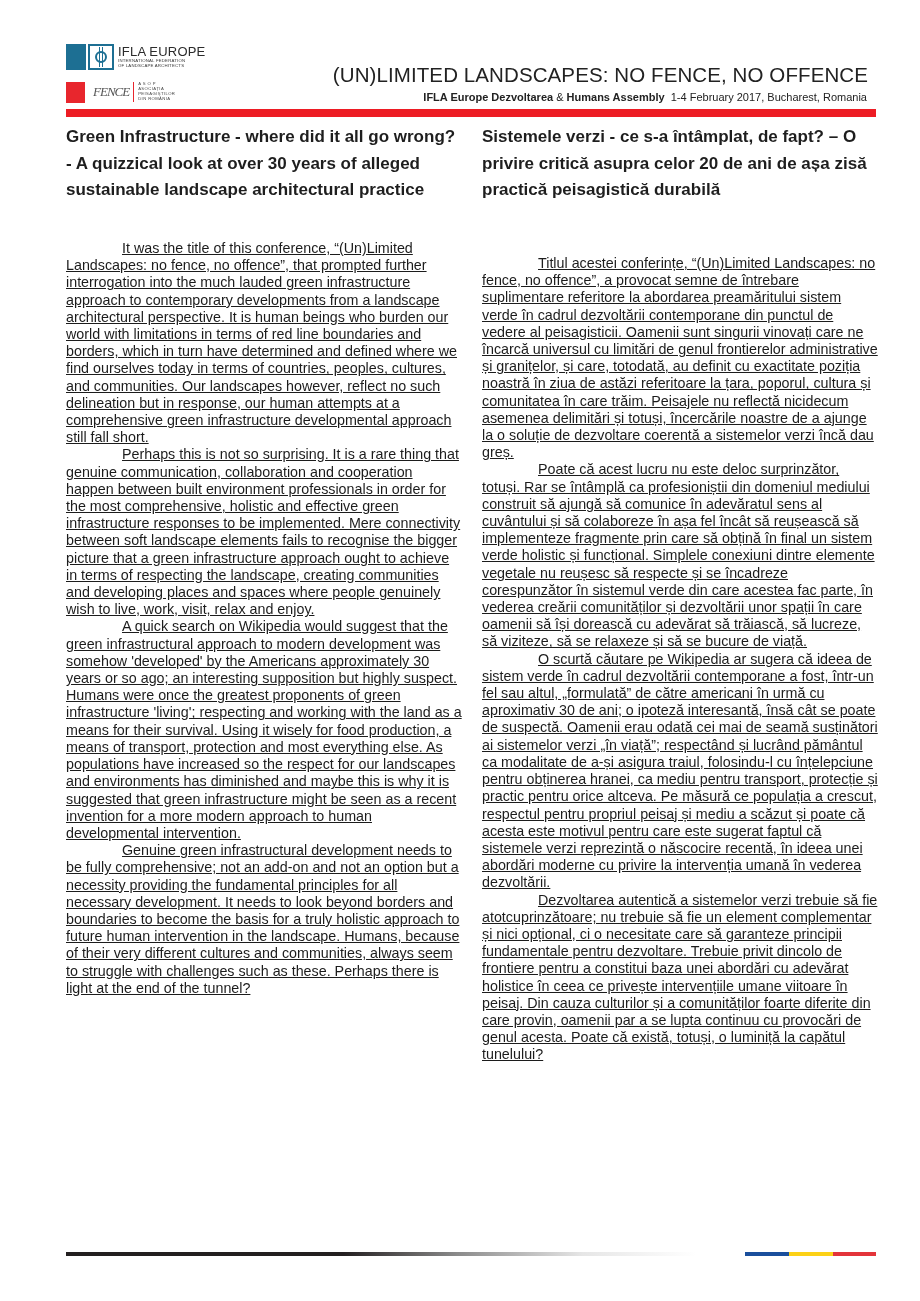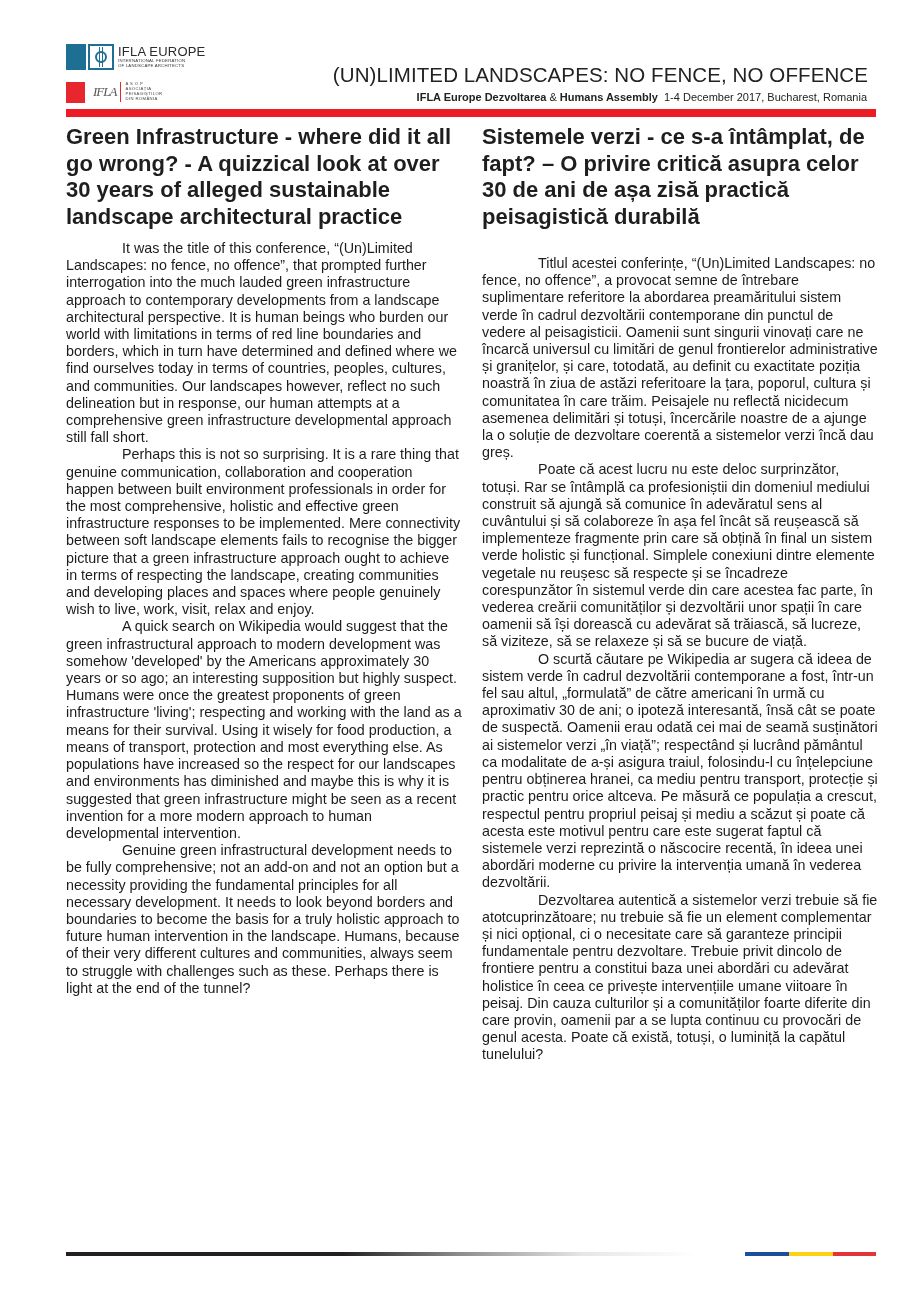--- a/index.html
+++ b/index.html
@@ -24,25 +24,25 @@
 
   .conf-title { position: absolute; right: 43px; top: 63px; font-family: "Liberation Sans", sans-serif; font-size: 20.5px; color: #222; letter-spacing: 0.1px; white-space: nowrap; }
   .conf-sub { position: absolute; right: 44px; top: 91px; font-family: "Liberation Sans", sans-serif; font-size: 11px; color: #222; white-space: nowrap; }
   .conf-sub b { font-weight: bold; }
   .red-bar { position: absolute; left: 66px; top: 109px; width: 810px; height: 8px; background: #ed1c24; }
 
   
   .col { position: absolute; top: 124px; width: 396px; }
   .col-left { left: 66px; }
   .col-right { left: 482px; }
-  .col h1 { margin: 0; font-family: "Liberation Sans", sans-serif; font-weight: bold; font-size: 22px; line-height: 26.5px; color: #1e1e1e; }
+  .col h1 { margin: 0; font-family: "Liberation Sans", sans-serif; font-weight: bold; font-size: 17px; line-height: 26.5px; color: #1e1e1e; }
   .col-left h1 { height: 116px; }
   .col-right h1 { height: 116px; }
   .body-text { font-family: "Liberation Sans", sans-serif; font-size: 14.3px; line-height: 17.2px; color: #1c1c1c; }
-  .body-text p { margin: 0; text-indent: 56px; }
+  .body-text p { margin: 0; text-indent: 56px; text-decoration: underline; }
   .col-left .body-text { margin-top: 0; }
   .col-right .body-text { margin-top: 15px; }
 
   
   .foot-bar { position: absolute; left: 66px; top: 1252px; width: 630px; height: 4px;
     background: linear-gradient(to right, #231f20 0%, #231f20 44%, #8a8a8a 62%, #e6e6e6 82%, rgba(255,255,255,0) 100%); }
   .tri { position: absolute; top: 1252px; height: 4px; }
   .tri-blue { left: 745px; width: 44px; background: #1a4f9c; }
   .tri-yellow { left: 789px; width: 44px; background: #fcd116; }
   .tri-red { left: 833px; width: 43px; background: #e3343a; }
@@ -57,46 +57,46 @@
     <div class="ifla-mark"></div>
     <div class="ifla-text">
       <span class="ifla-name">IFLA EUROPE</span>
       <span class="ifla-sub">INTERNATIONAL FEDERATION</span>
       <span class="ifla-sub">OF LANDSCAPE ARCHITECTS</span>
     </div>
   </div>
 
   <div class="logo-asop">
     <div class="sq-red"></div>
-    <span class="asop-mark">IFLA</span>
+    <span class="asop-mark">FENCE</span>
     <div class="asop-divider"></div>
     <div class="asop-text">
       <span>A S O P</span>
       <span>ASOCIAȚIA</span>
       <span>PEISAGIȘTILOR</span>
       <span>DIN ROMÂNIA</span>
     </div>
   </div>
 
   <div class="conf-title">(UN)LIMITED LANDSCAPES: NO FENCE, NO OFFENCE</div>
-  <div class="conf-sub"><b>IFLA Europe Dezvoltarea</b><span> &amp; </span><b>Humans Assembly</b><span style="white-space:pre">  1-4 December 2017, Bucharest, Romania</span></div>
+  <div class="conf-sub"><b>IFLA Europe Dezvoltarea</b><span> &amp; </span><b>Humans Assembly</b><span style="white-space:pre">  1-4 February 2017, Bucharest, Romania</span></div>
   <div class="red-bar"></div>
 
   <div class="col col-left">
     <h1>Green Infrastructure - where did it all go wrong? - A quizzical look at over 30 years of alleged sustainable landscape architectural practice</h1>
     <div class="body-text">
       <p>It was the title of this conference, “(Un)Limited Landscapes: no fence, no offence”, that prompted further interrogation into the much lauded green infrastructure approach to contemporary developments from a landscape architectural perspective. It is human beings who burden our world with limitations in terms of red line boundaries and borders, which in turn have determined and defined where we find ourselves today in terms of countries, peoples, cultures, and communities. Our landscapes however, reflect no such delineation but in response, our human attempts at a comprehensive green infrastructure developmental approach still fall short.</p>
       <p>Perhaps this is not so surprising. It is a rare thing that genuine communication, collaboration and cooperation happen between built environment professionals in order for the most comprehensive, holistic and effective green infrastructure responses to be implemented. Mere connectivity between soft landscape elements fails to recognise the bigger picture that a green infrastructure approach ought to achieve in terms of respecting the landscape, creating communities and developing places and spaces where people genuinely wish to live, work, visit, relax and enjoy.</p>
       <p>A quick search on Wikipedia would suggest that the green infrastructural approach to modern development was somehow 'developed' by the Americans approximately 30 years or so ago; an interesting supposition but highly suspect. Humans were once the greatest proponents of green infrastructure 'living'; respecting and working with the land as a means for their survival. Using it wisely for food production, a means of transport, protection and most everything else. As populations have increased so the respect for our landscapes and environments has diminished and maybe this is why it is suggested that green infrastructure might be seen as a recent invention for a more modern approach to human developmental intervention.</p>
       <p>Genuine green infrastructural development needs to be fully comprehensive; not an add-on and not an option but a necessity providing the fundamental principles for all necessary development. It needs to look beyond borders and boundaries to become the basis for a truly holistic approach to future human intervention in the landscape. Humans, because of their very different cultures and communities, always seem to struggle with challenges such as these. Perhaps there is light at the end of the tunnel?</p>
     </div>
   </div>
 
   <div class="col col-right">
-    <h1>Sistemele verzi - ce s-a întâmplat, de fapt? – O privire critică asupra celor 30 de ani de așa zisă practică peisagistică durabilă</h1>
+    <h1>Sistemele verzi - ce s-a întâmplat, de fapt? – O privire critică asupra celor 20 de ani de așa zisă practică peisagistică durabilă</h1>
     <div class="body-text">
       <p>Titlul acestei conferințe, “(Un)Limited Landscapes: no fence, no offence”, a provocat semne de întrebare suplimentare referitore la abordarea preamăritului sistem verde în cadrul dezvoltării contemporane din punctul de vedere al peisagisticii. Oamenii sunt singurii vinovați care ne încarcă universul cu limitări de genul frontierelor administrative și granițelor, și care, totodată, au definit cu exactitate poziția noastră în ziua de astăzi referitoare la țara, poporul, cultura și comunitatea în care trăim. Peisajele nu reflectă nicidecum asemenea delimitări și totuși, încercările noastre de a ajunge la o soluție de dezvoltare coerentă a sistemelor verzi încă dau greș.</p>
       <p>Poate că acest lucru nu este deloc surprinzător, totuși. Rar se întâmplă ca profesioniștii din domeniul mediului construit să ajungă să comunice în adevăratul sens al cuvântului și să colaboreze în așa fel încât să reușească să implementeze fragmente prin care să obțină în final un sistem verde holistic și funcțional. Simplele conexiuni dintre elemente vegetale nu reușesc să respecte și se încadreze corespunzător în sistemul verde din care acestea fac parte, în vederea creării comunităților și dezvoltării unor spații în care oamenii să își dorească cu adevărat să trăiască, să lucreze, să viziteze, să se relaxeze și să se bucure de viață.</p>
       <p>O scurtă căutare pe Wikipedia ar sugera că ideea de sistem verde în cadrul dezvoltării contemporane a fost, într-un fel sau altul, „formulată” de către americani în urmă cu aproximativ 30 de ani; o ipoteză interesantă, însă cât se poate de suspectă. Oamenii erau odată cei mai de seamă susținători ai sistemelor verzi „în viață”; respectând și lucrând pământul ca modalitate de a-și asigura traiul, folosindu-l cu înțelepciune pentru obținerea hranei, ca mediu pentru transport, protecție și practic pentru orice altceva. Pe măsură ce populația a crescut, respectul pentru propriul peisaj și mediu a scăzut și poate că acesta este motivul pentru care este sugerat faptul că sistemele verzi reprezintă o născocire recentă, în ideea unei abordări moderne cu privire la intervenția umană în vederea dezvoltării.</p>
       <p>Dezvoltarea autentică a sistemelor verzi trebuie să fie atotcuprinzătoare; nu trebuie să fie un element complementar și nici opțional, ci o necesitate care să garanteze principii fundamentale pentru dezvoltare. Trebuie privit dincolo de frontiere pentru a constitui baza unei abordări cu adevărat holistice în ceea ce privește intervențiile umane viitoare în peisaj. Din cauza culturilor și a comunităților foarte diferite din care provin, oamenii par a se lupta continuu cu provocări de genul acesta. Poate că există, totuși, o luminiță la capătul tunelului?</p>
     </div>
   </div>
 
   <div class="foot-bar"></div>
   <div class="tri tri-blue"></div>

